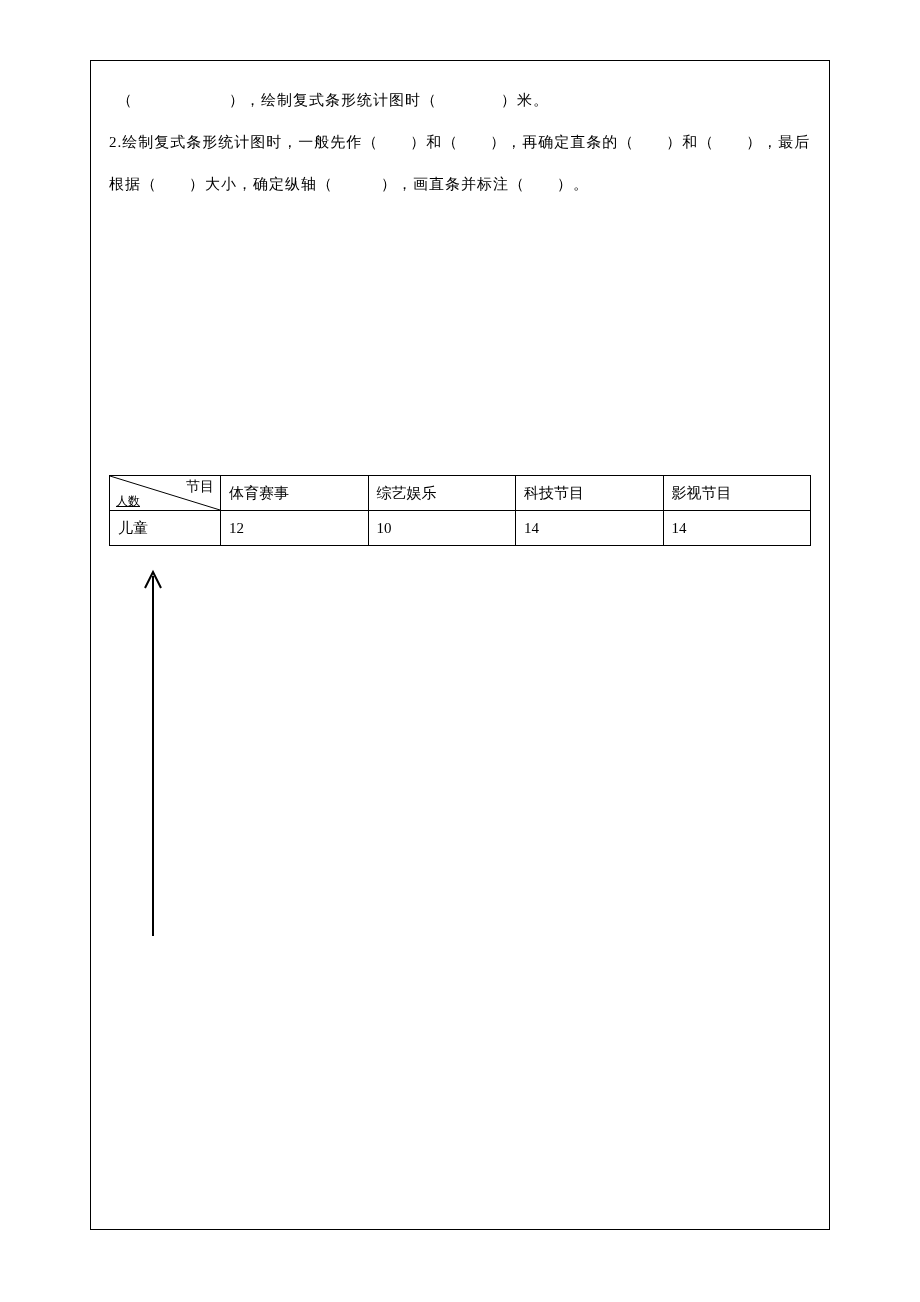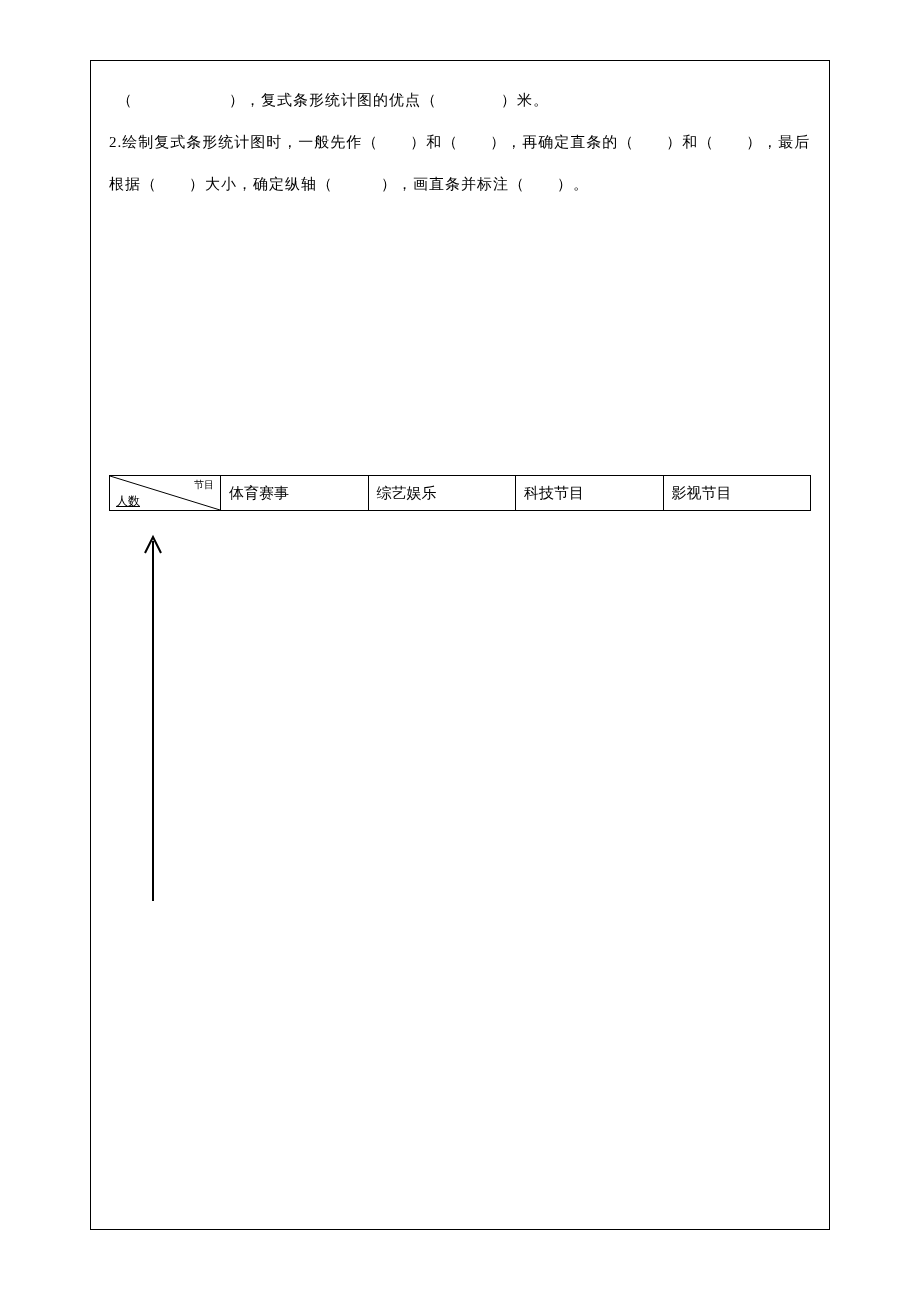--- a/index.html
+++ b/index.html
@@ -64,21 +64,21 @@
   .diag-cell svg {
     position: absolute;
     top: 0; left: 0;
     width: 100%;
     height: 100%;
   }
   .diag-top {
     position: absolute;
     top: 2px;
     right: 6px;
-    font-size: 10px;
+    font-size: 14px;
   }
   .diag-bottom {
     position: absolute;
     bottom: 0px;
     left: 6px;
     font-size: 12px;
     text-decoration: underline;
   }
   .chart-area {
     position: relative;
@@ -92,21 +92,21 @@
     top: 0;
     left: 0;
   }
 </style>
 </head>
 <body>
 
 <div class="page">
   <div class="content-frame">
 
-    <div class="line indented">（　　　　　　），复式条形统计图的优点（　　　　）米。</div>
+    <div class="line indented">（　　　　　　），绘制复式条形统计图时（　　　　）米。</div>
 
     <div class="line">2.绘制复式条形统计图时，一般先作（　　）和（　　），再确定直条的（　　）和（　　），最后根据（　　）大小，确定纵轴（　　　），画直条并标注（　　）。</div>
 
 
     <div class="gap"></div>
 
 
     <table class="data-table">
       <tbody>
           <tr>
@@ -115,20 +115,27 @@
             <line x1="0" y1="0" x2="110" y2="34" stroke="#000" stroke-width="1"></line>
           </svg>
           <span class="diag-top">节目</span>
           <span class="diag-bottom">人数</span>
         </td>
         <td>体育赛事</td>
         <td>综艺娱乐</td>
         <td>科技节目</td>
         <td>影视节目</td>
       </tr>
+      <tr>
+        <td>儿童</td>
+        <td>12</td>
+        <td>10</td>
+        <td>14</td>
+        <td>14</td>
+      </tr>
     </tbody>
       </table>
 
     <div class="chart-area">
       <svg width="60" height="380">
         <line x1="14" y1="370" x2="14" y2="10" stroke="#000" stroke-width="2"></line>
         <polyline points="6,22 14,6 22,22" fill="none" stroke="#000" stroke-width="2"></polyline>
       </svg>
     </div>
 

